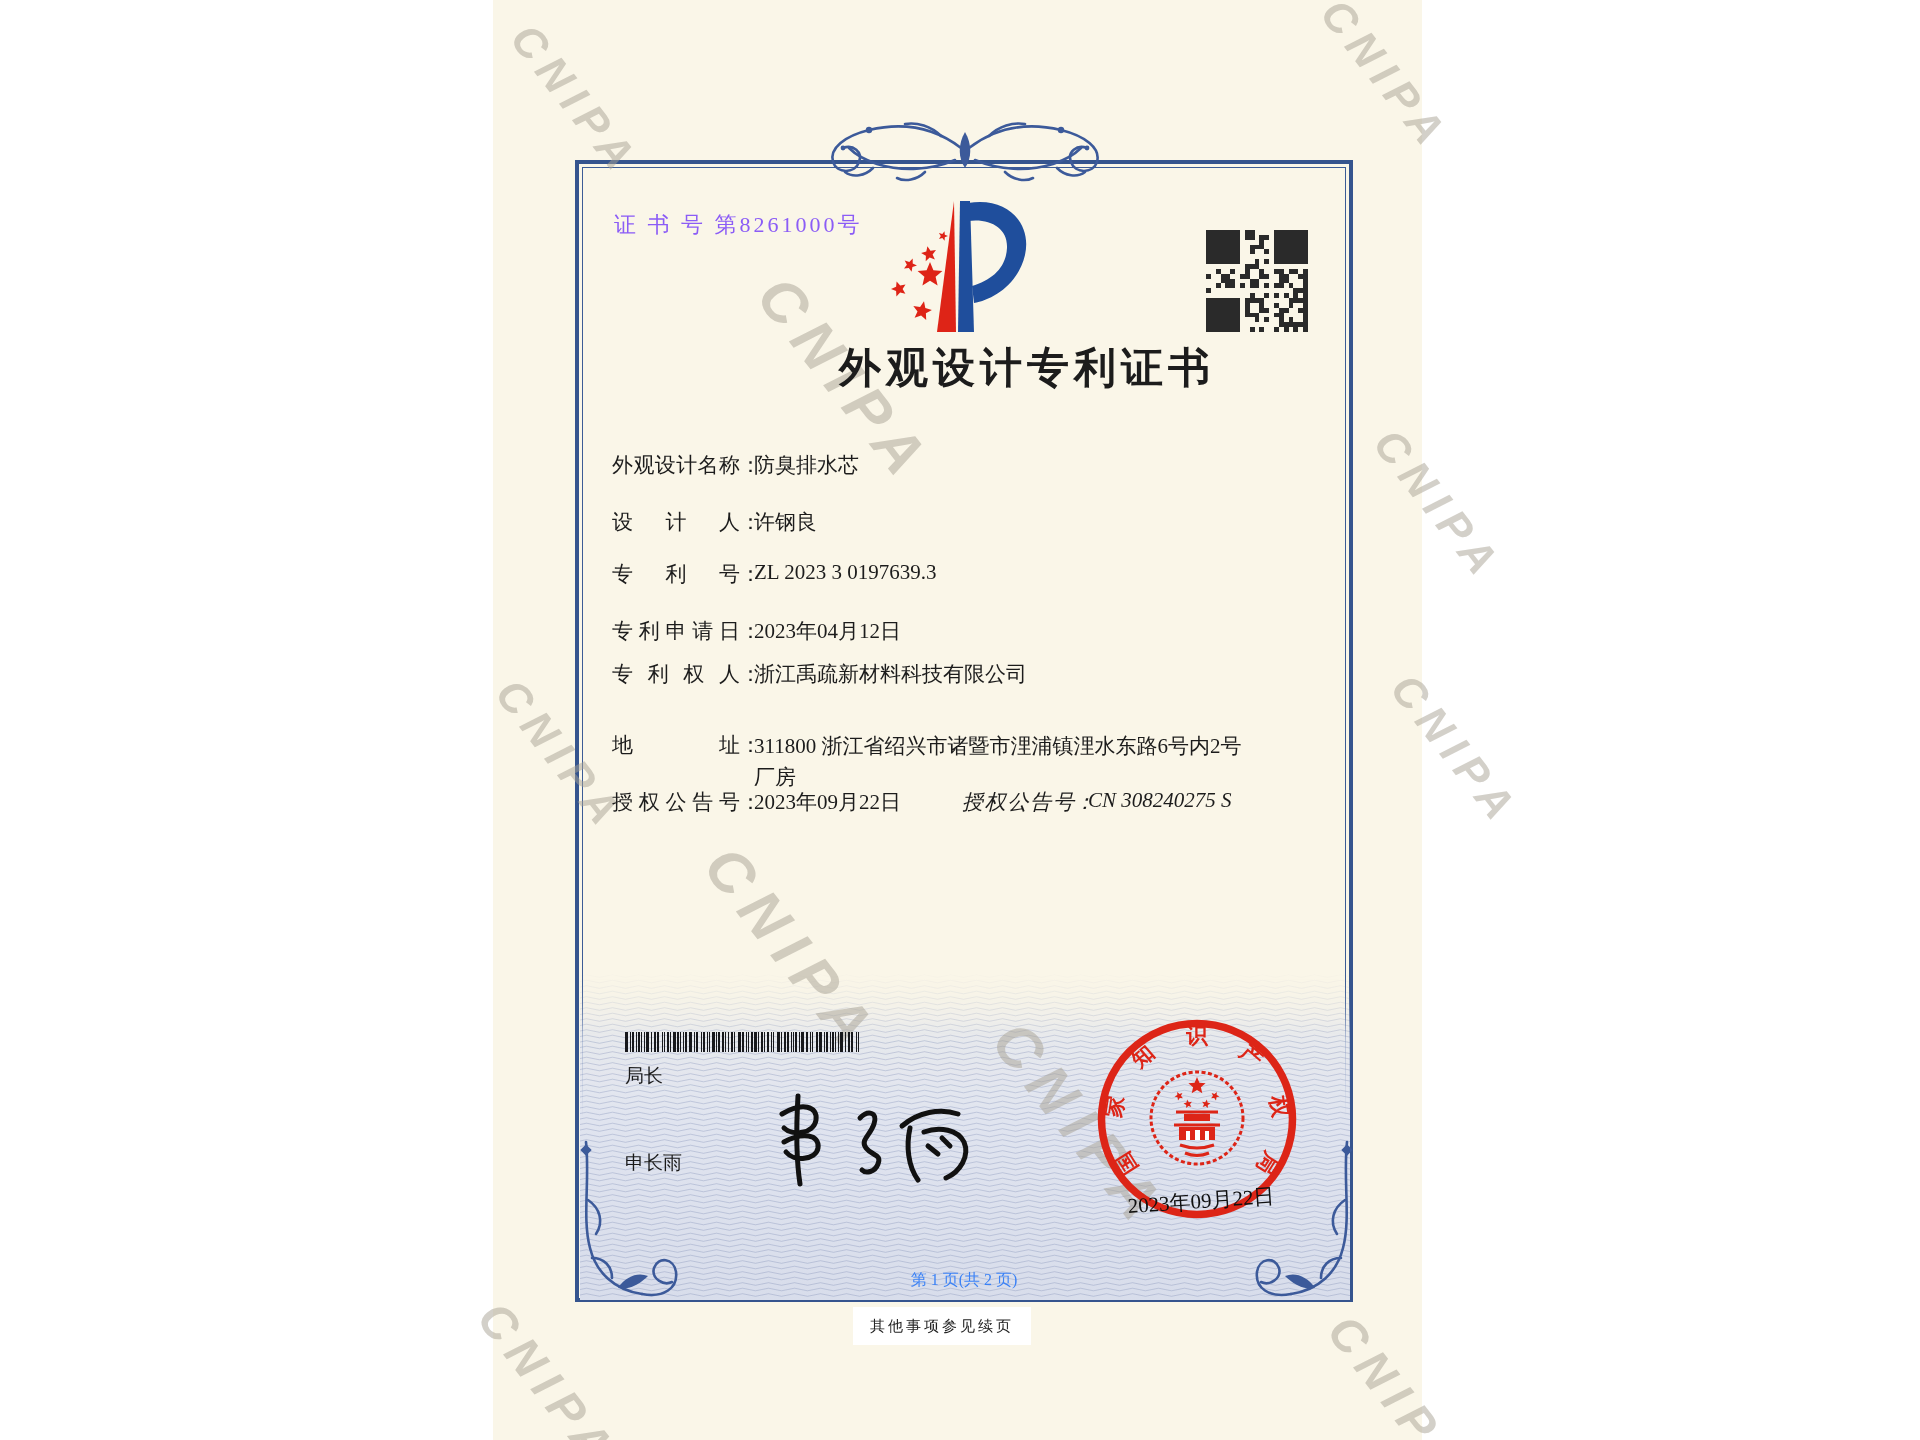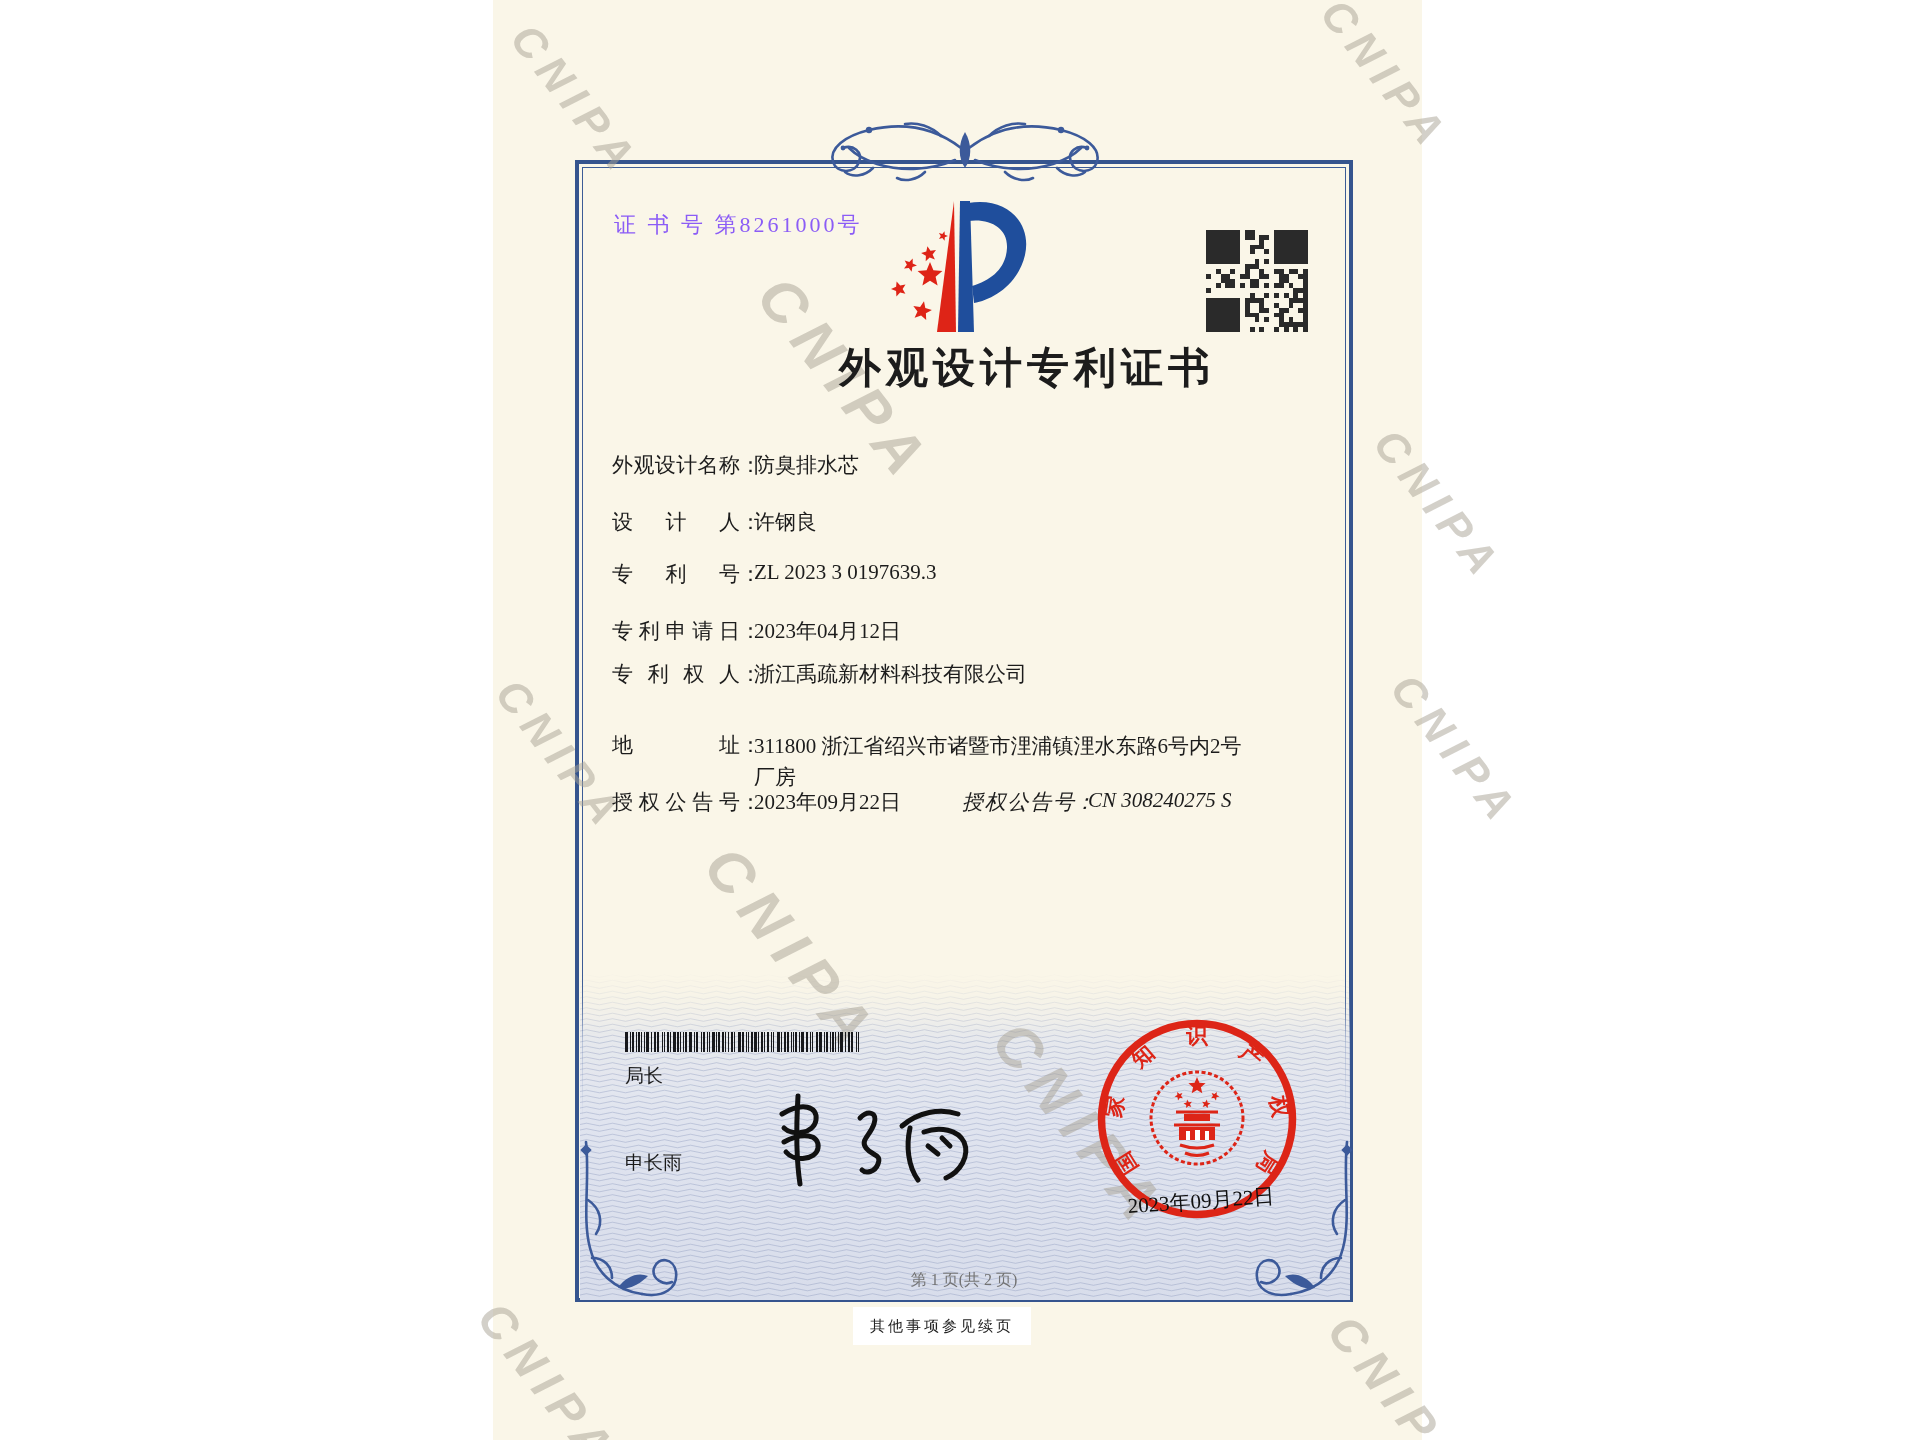--- a/index.html
+++ b/index.html
@@ -41,21 +41,21 @@
            font-size:19px;font-weight:500;color:#1a1a1a;}
   .signature{position:absolute;left:768px;top:1082px;z-index:4;}
   .signature path{fill:none;stroke:#111;stroke-width:5;stroke-linecap:round;stroke-linejoin:round;}
   .seal{position:absolute;left:1092px;top:1014px;z-index:4;}
   .seal .ring{fill:none;stroke:#dd2517;stroke-width:7.5;}
   .seal text{fill:#dd2517;font-size:21.5px;font-weight:bold;font-family:"Liberation Serif",serif;}
   .seal .emb{stroke:#dd2517;fill:none;stroke-width:3;}
   .seal .embf{fill:#dd2517;stroke:none;}
   .seal-date{position:absolute;left:1118px;top:1187px;width:166px;text-align:center;z-index:5;
              font-size:21px;color:#101010;transform:rotate(-4deg);}
-  .page-num{position:absolute;left:575px;top:1270px;width:778px;text-align:center;font-size:16px;color:#737373;z-index:3;}
+  .page-num{position:absolute;left:575px;top:1270px;width:778px;text-align:center;font-size:16px;color:#3b82f6;z-index:3;}
   .footer-note{position:absolute;left:853px;top:1307px;width:178px;height:38px;background:#fff;
                display:flex;align-items:center;justify-content:center;z-index:3;
                font-size:15px;letter-spacing:3px;color:#222;}
   .ornament,.corner{position:absolute;z-index:3;}
   .orn-stroke{fill:none;stroke:#3c5a9a;stroke-width:2.6;stroke-linecap:round;}
   .orn-fill{fill:#3c5a9a;stroke:none;}
   .logo{position:absolute;left:880px;top:188px;z-index:3;}
   .logo .red{fill:#de2417;}
   .logo .blue{fill:#1f4e9c;}
   .qr{position:absolute;left:1206px;top:230px;z-index:3;background:#faf6e8;}

